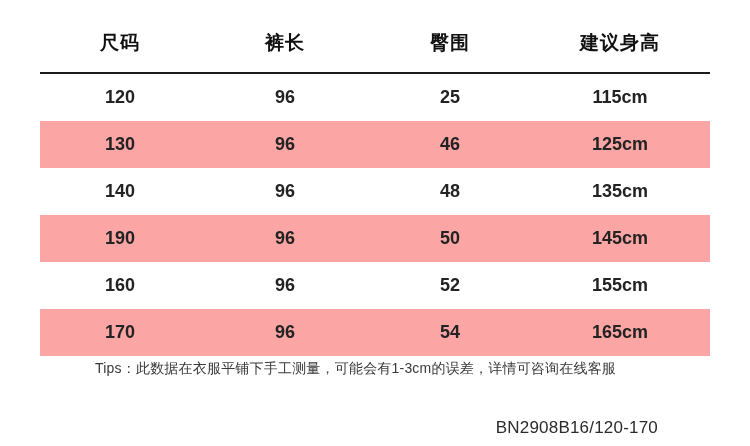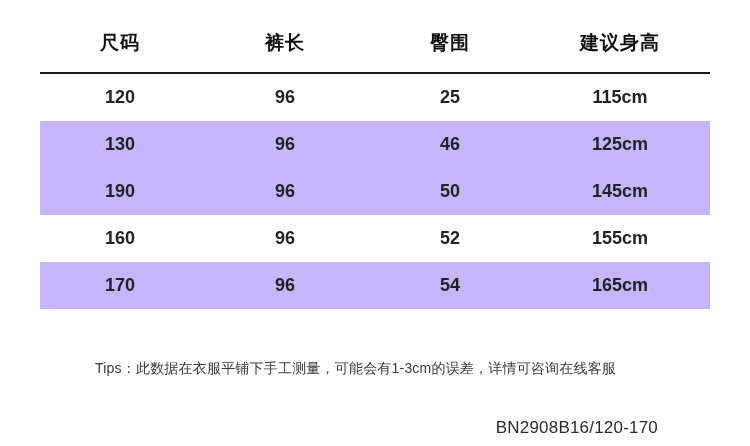--- a/index.html
+++ b/index.html
@@ -45,21 +45,21 @@
   }
   .size-table tbody td {
     text-align: center;
     font-size: 18px;
     color: #232323;
     padding: 13px 0 13px 0;
     height: 20px;
     font-weight: bold;
   }
   .size-table tbody tr.alt td {
-    background: #c4b5fd;
+    background: #fca5a5;
   }
   .tips {
     position: absolute;
     left: 62px;
     top: 360px;
     font-size: 14px;
     color: #3a3a3a;
     letter-spacing: 0.2px;
     white-space: nowrap;
     margin-left: 33px;
@@ -99,20 +99,26 @@
         <td>96</td>
         <td>25</td>
         <td>115cm</td>
       </tr>
       <tr class="alt">
         <td>130</td>
         <td>96</td>
         <td>46</td>
         <td>125cm</td>
       </tr>
+      <tr>
+        <td>140</td>
+        <td>96</td>
+        <td>48</td>
+        <td>135cm</td>
+      </tr>
       <tr class="alt">
         <td>190</td>
         <td>96</td>
         <td>50</td>
         <td>145cm</td>
       </tr>
       <tr>
         <td>160</td>
         <td>96</td>
         <td>52</td>

